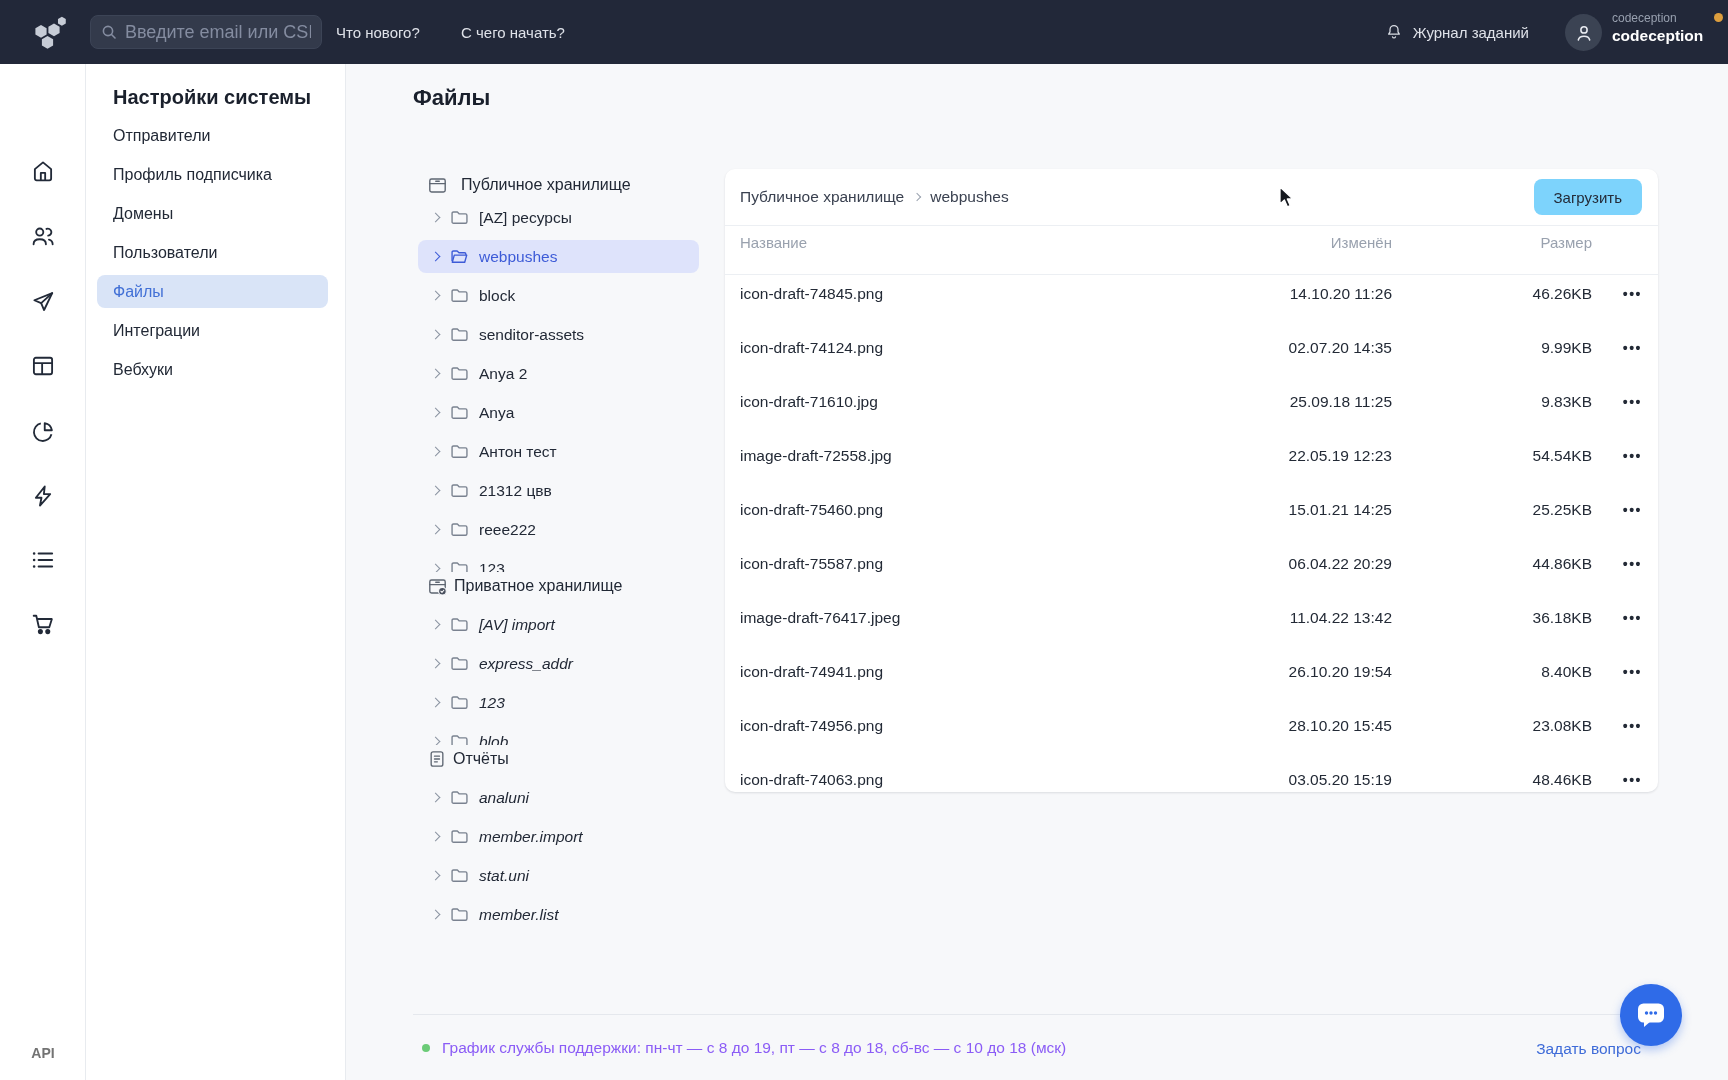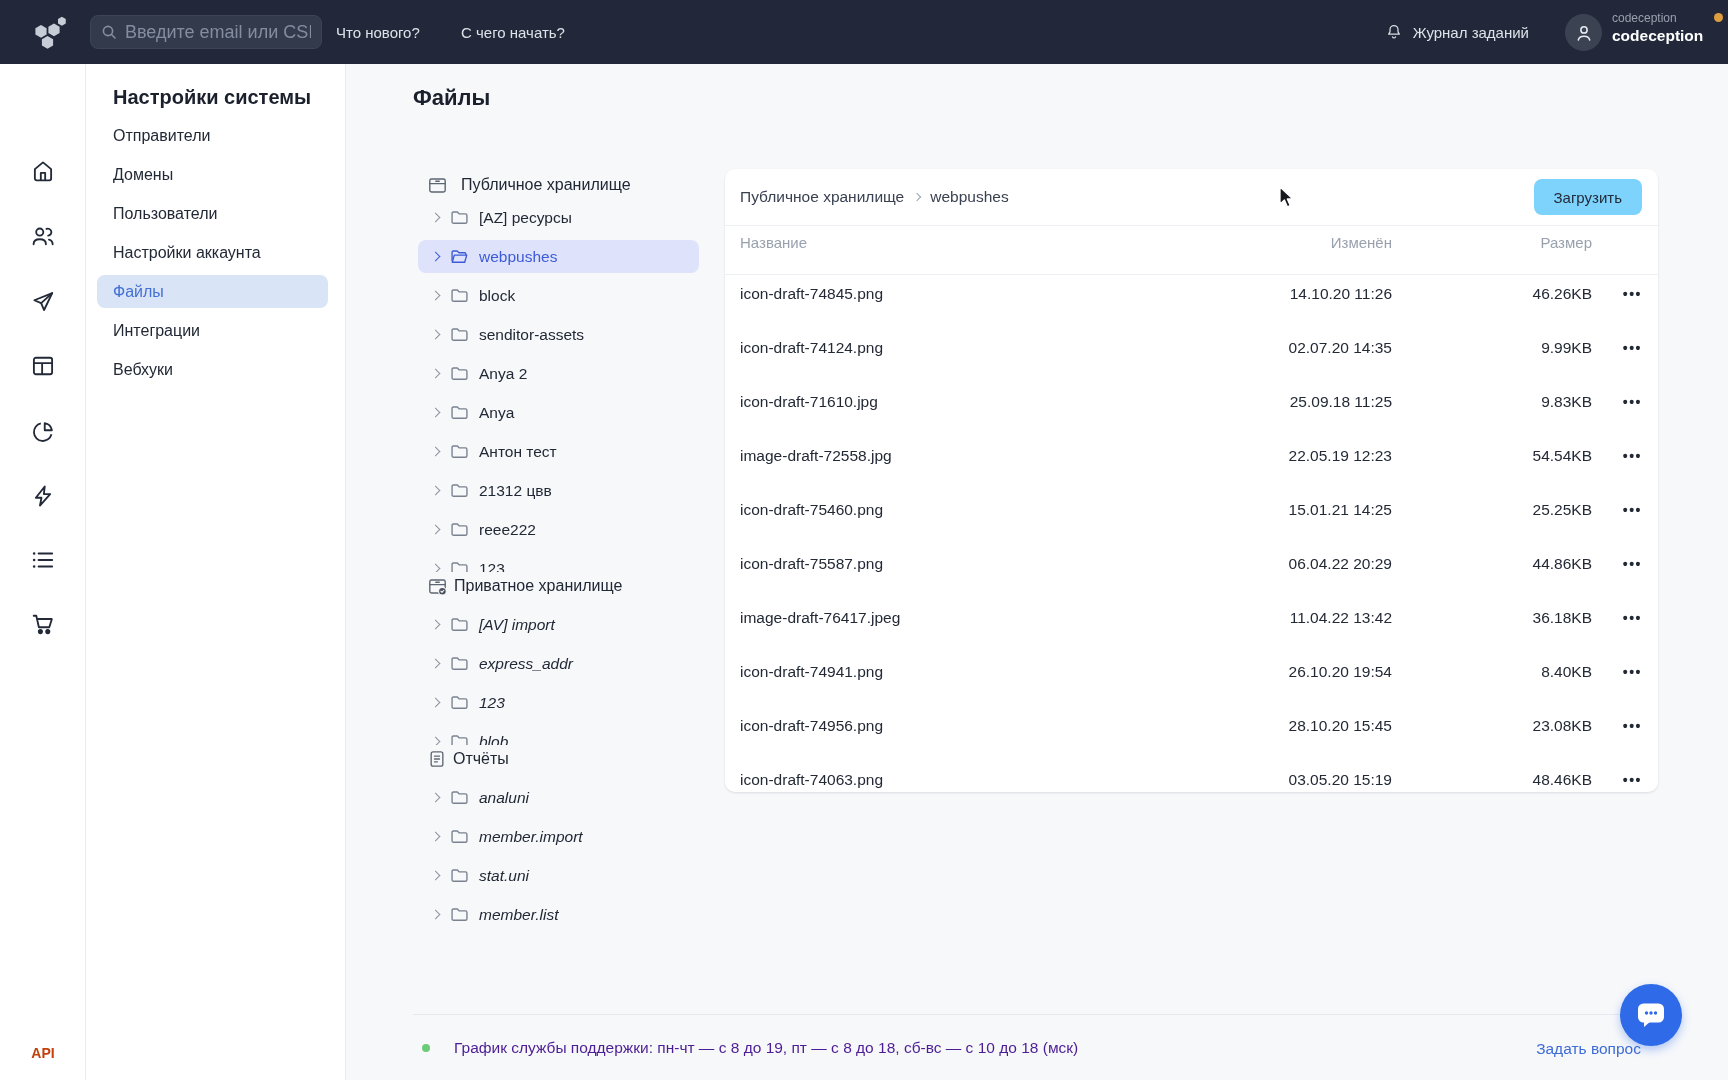--- a/index.html
+++ b/index.html
@@ -22,21 +22,21 @@
     background:#3B4353; display:flex; align-items:center; justify-content:center; cursor:pointer; }
   .acct { position:absolute; left:1612px; top:11px; line-height:1.25; cursor:pointer; }
   .acct .org { font-size:12px; color:#98A0AF; }
   .acct .usr { font-size:15.5px; color:#FFFFFF; font-weight:bold; }
   .notif-dot { position:absolute; left:1714px; top:13px; width:9px; height:9px; border-radius:50%; background:#DD9E3E; }
 
   
   .rail { position:absolute; left:0; top:64px; width:86px; height:1016px; background:#FFFFFF;
     border-right:1px solid #E8EBEF; z-index:20; }
   .ricon { position:absolute; left:30px; width:26px; height:26px; cursor:pointer; }
-  .rail-api { position:absolute; left:0; top:981px; width:86px; text-align:center; font-size:14px; font-weight:bold; color:#c2410c; }
+  .rail-api { position:absolute; left:0; top:981px; width:86px; text-align:center; font-size:14px; font-weight:bold; color:#737373; }
 
   
   .sidebar { position:absolute; left:86px; top:64px; width:260px; height:1016px; background:#FFFFFF;
     border-right:1px solid #E8EBEF; z-index:10; }
   .sb-title { position:absolute; left:27px; top:22px; font-size:20px; font-weight:bold; color:#1A202C; }
   .sb-items { position:absolute; left:0; top:52px; width:260px; }
   .sb-item { height:39px; display:flex; align-items:center; margin:0 18px 0 11px; padding-left:16px;
     font-size:16px; color:#222936; border-radius:8px; cursor:pointer; }
   .sb-item.sel { background:#D9E4F7; color:#4270D6; height:33px; margin-top:3px; margin-bottom:3px; }
 
@@ -70,22 +70,22 @@
     font-size:15px; color:#242B38; font-family:inherit; cursor:pointer; }
   .grid-row { display:grid; grid-template-columns:1fr 170px 200px 50px; align-items:center; padding:0 16px 16px 15px; }
   .p-cols { height:49px; border-bottom:1px solid #ECEFF3; font-size:15px; color:#99A1AE; }
   .c-right { text-align:right; }
   .frow { height:54px; font-size:15.5px; color:#232A36; }
   .frow .fname { cursor:pointer; }
   .fmenu { text-align:right; font-size:14px; font-weight:bold; letter-spacing:1.5px; color:#232A36; cursor:pointer; }
 
   
   .f-divider { position:absolute; left:413px; top:1014px; width:1245px; height:1px; background:#E5E8ED; }
-  .f-status { position:absolute; left:422px; top:1039px; display:flex; align-items:center; gap:24px;
-    font-size:15.5px; color:#4c1d95; }
+  .f-status { position:absolute; left:422px; top:1039px; display:flex; align-items:center; gap:12px;
+    font-size:15.5px; color:#8b5cf6; }
   .f-dot { width:8px; height:8px; border-radius:50%; background:#6BCB77; }
   .f-ask { position:absolute; right:87px; top:1040px; font-size:15.5px; color:#3E6BD8; cursor:pointer; }
   .fab { position:absolute; left:1620px; top:984px; width:62px; height:62px; border-radius:50%; background:#2F6BE8;
     display:flex; align-items:center; justify-content:center; box-shadow:0 4px 10px rgba(47,107,232,.35); cursor:pointer; z-index:40; }
 
   .cursor { position:absolute; left:1278px; top:186px; z-index:50; pointer-events:none; }
 </style>
 </head>
 <body>
 <div id="app">
@@ -186,23 +186,23 @@
     </svg>
   </div>
   <div class="rail-api">API</div>
 
 </div>
 
 <div class="sidebar">
   <div class="sb-title">Настройки системы</div>
   <div class="sb-items">
     <div class="sb-item">Отправители</div>
+    <div class="sb-item">Профиль подписчика</div>
     <div class="sb-item">Домены</div>
     <div class="sb-item">Пользователи</div>
-    <div class="sb-item">Настройки аккаунта</div>
     <div class="sb-item sel">Файлы</div>
     <div class="sb-item">Интеграции</div>
     <div class="sb-item">Вебхуки</div>
   </div>
 </div>
 
 <div class="page-title">Файлы</div>
 
 <div class="tree">
 

